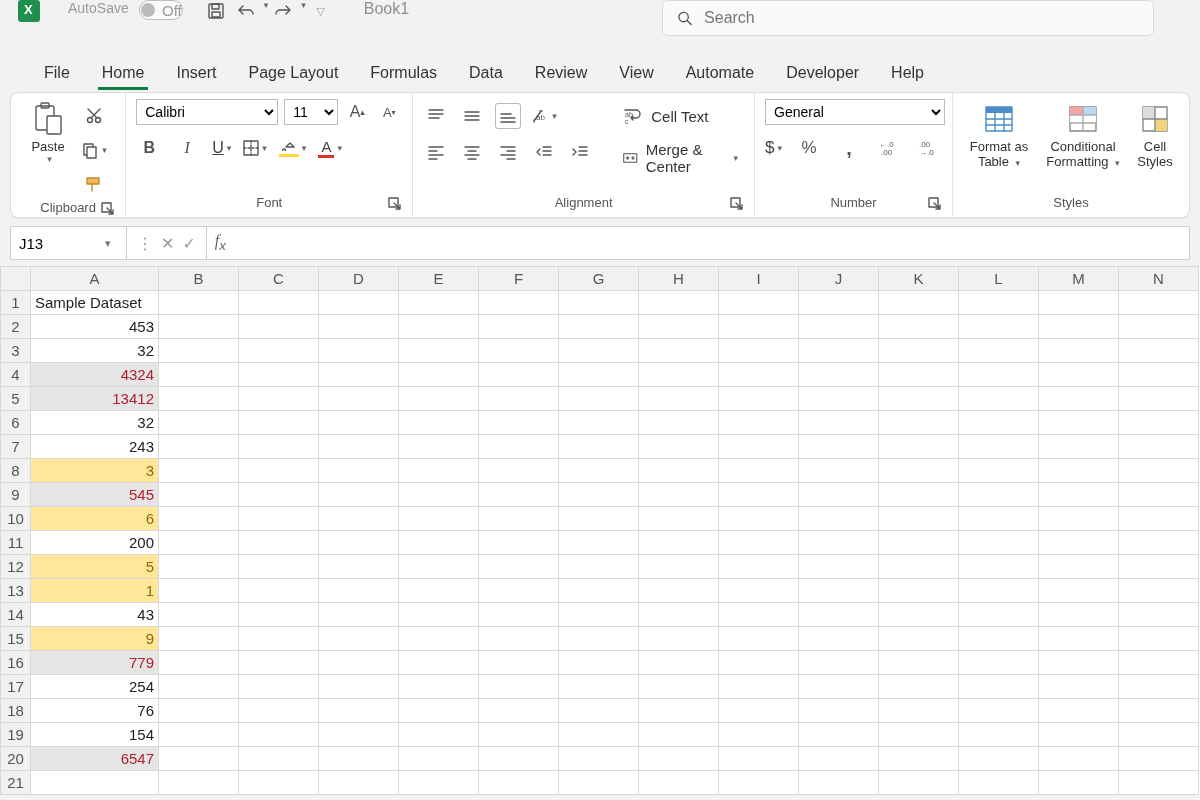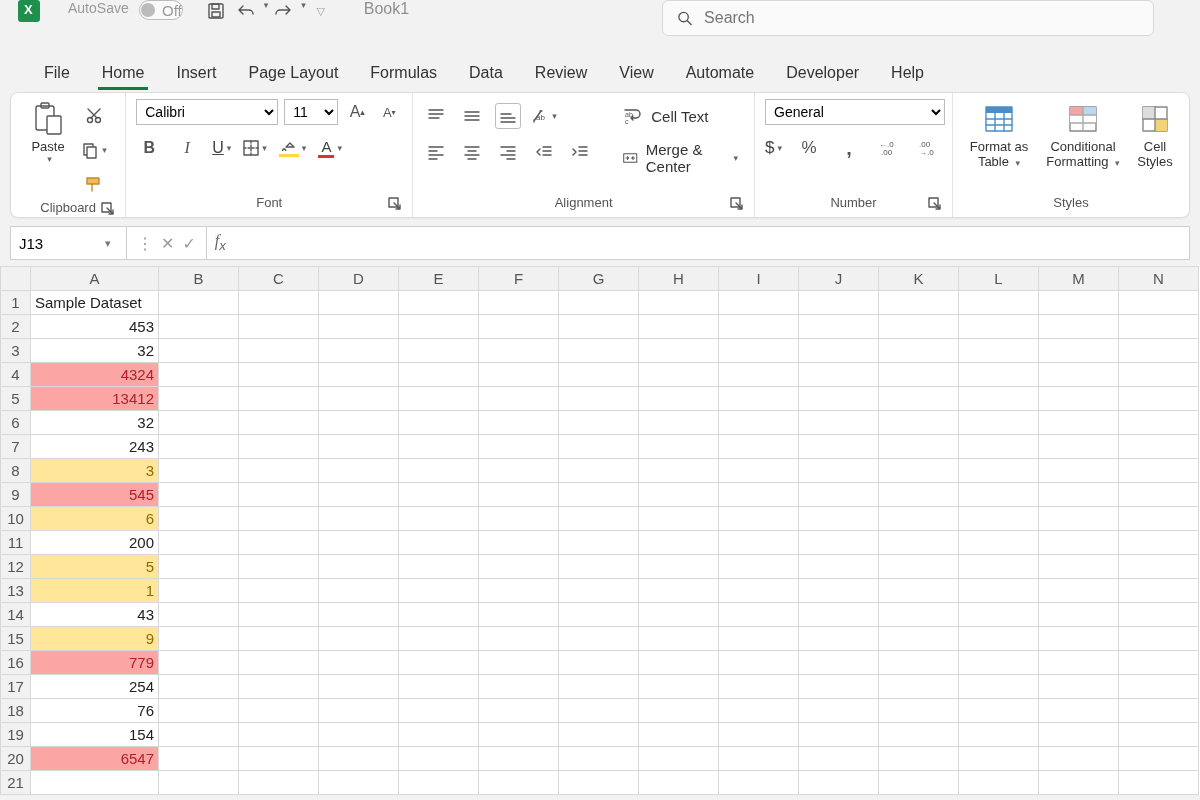--- a/index.html
+++ b/index.html
@@ -60,21 +60,21 @@
   .grid-wrap{margin:6px 0 0 0;background:#fff;}
   table.grid{border-collapse:collapse;table-layout:fixed;}
   table.grid th, table.grid td{border:1px solid #d8d8d8;font-size:15px;height:24px;}
   table.grid th{background:#f1f1f1;font-weight:400;color:#555;}
   .corner{width:30px;background:#f1f1f1;border:1px solid #d8d8d8;}
   .colh{width:80px;text-align:center;}
   .colh.first{width:128px;}
   .rowh{width:30px;text-align:center;background:#f1f1f1;color:#555;font-size:14px;}
   td.cell{padding:0 4px;text-align:right;}
   td.cell.left{text-align:left;}
-  .hl-pink{background:#fca5a5;color:#b0202e;}
+  .hl-pink{background:#e5e5e5;color:#b0202e;}
   .hl-yellow{background:#ffe699;color:#8a6d0a;}
 
   
   svg{stroke:#555;stroke-width:1.4;fill:none;stroke-linecap:round;stroke-linejoin:round;}
   .underline-y{border-bottom:3px solid #ffd83a;display:inline-block;padding:0 3px;}
   .underline-r{border-bottom:3px solid #e03030;display:inline-block;padding:0 3px;}
 </style>
 </head>
 <body>
 

